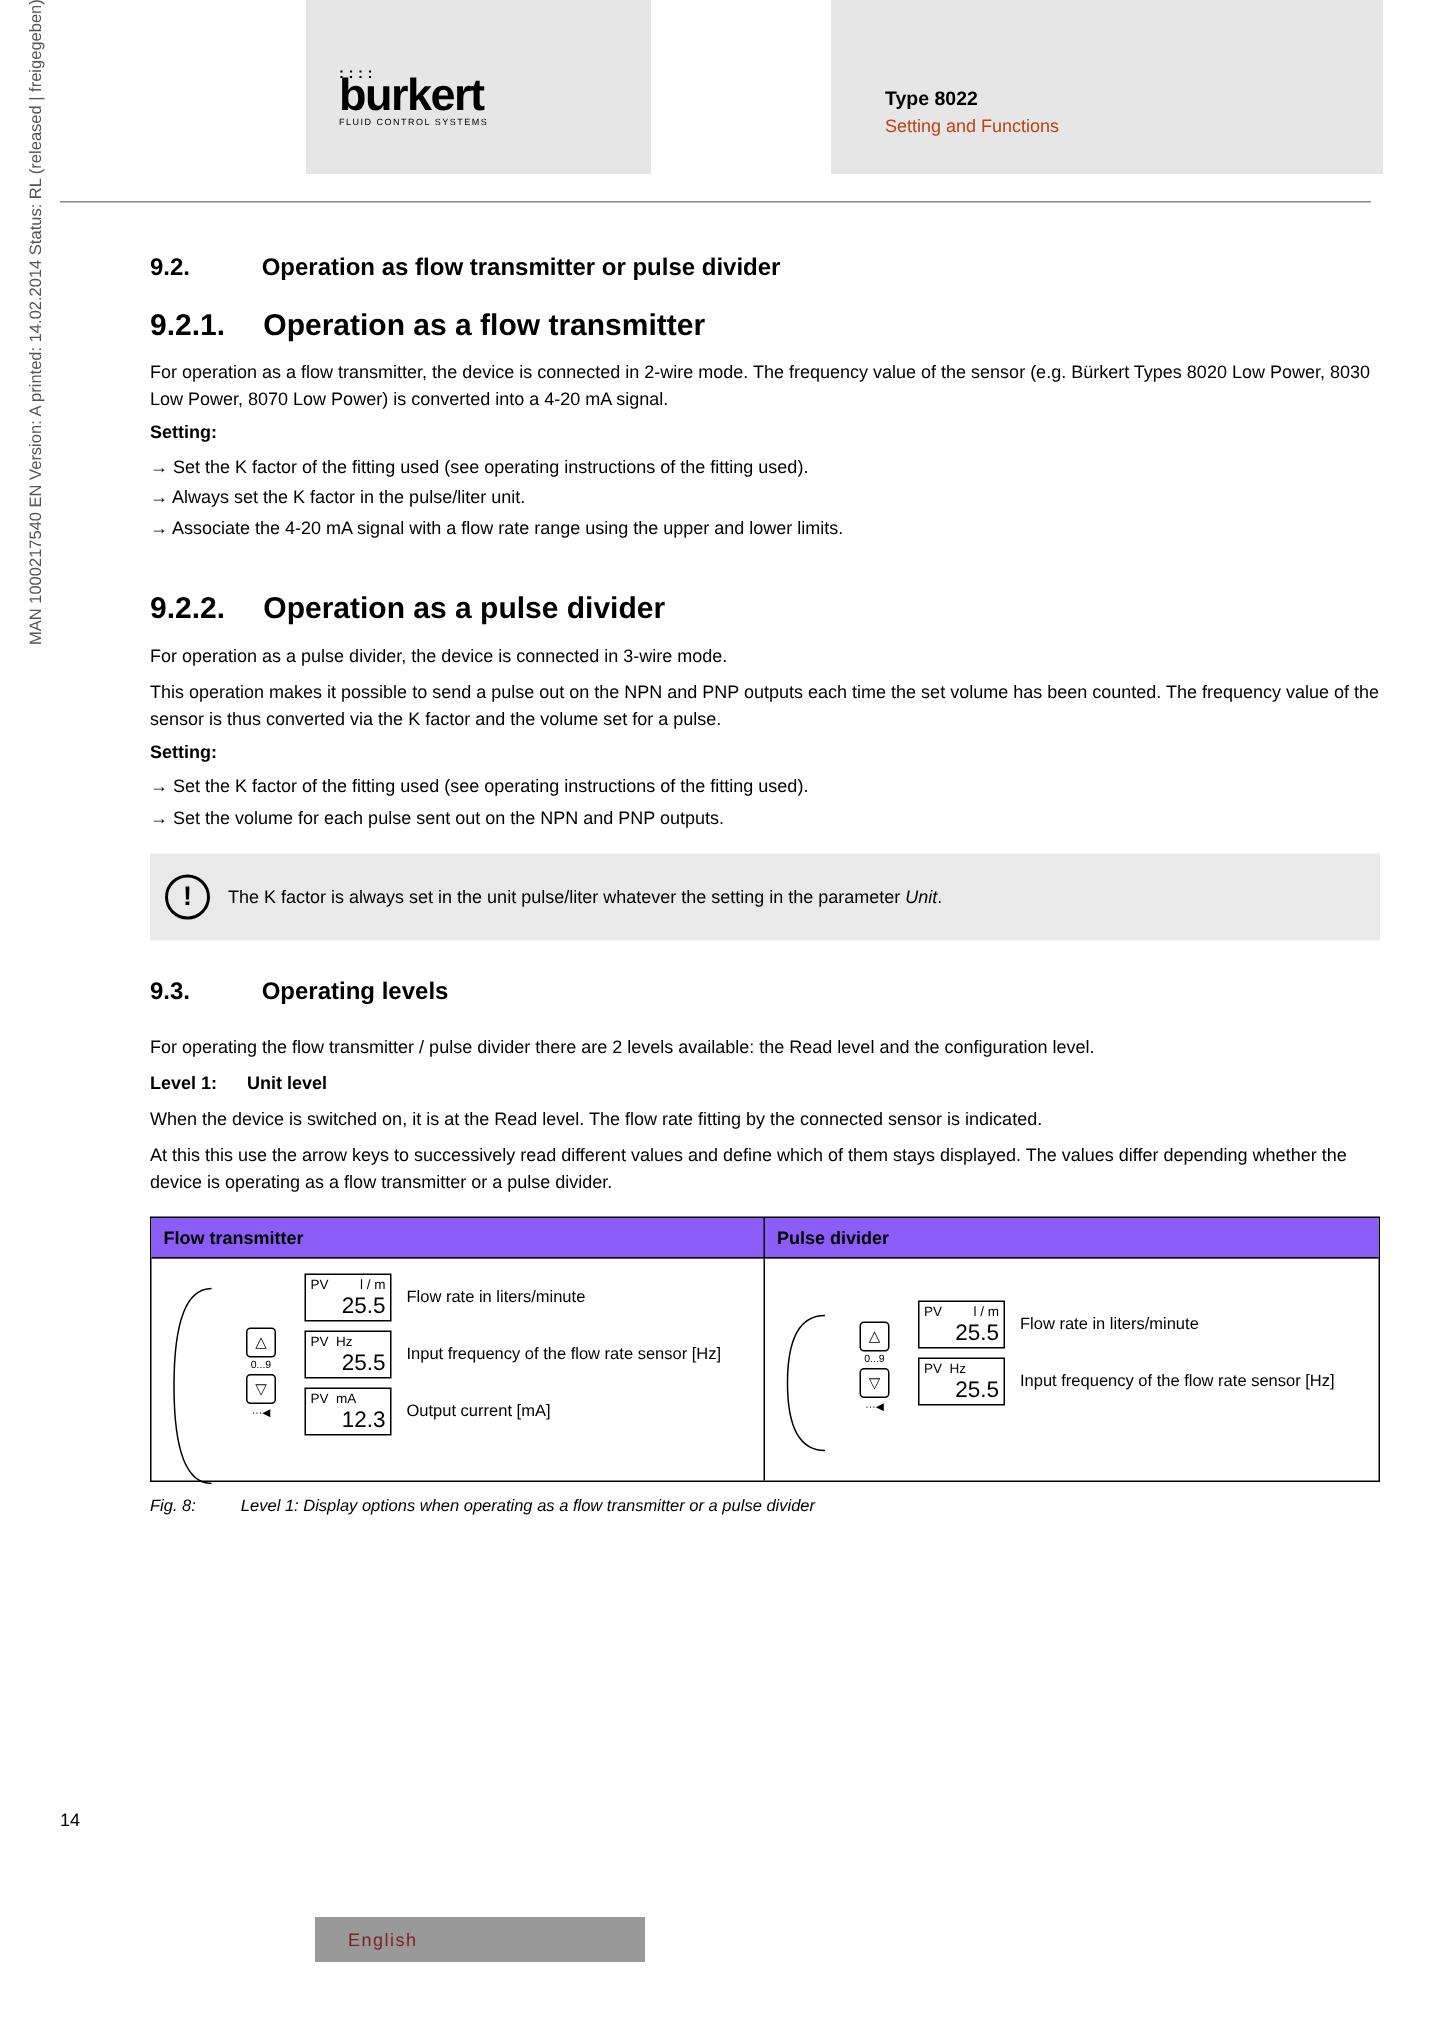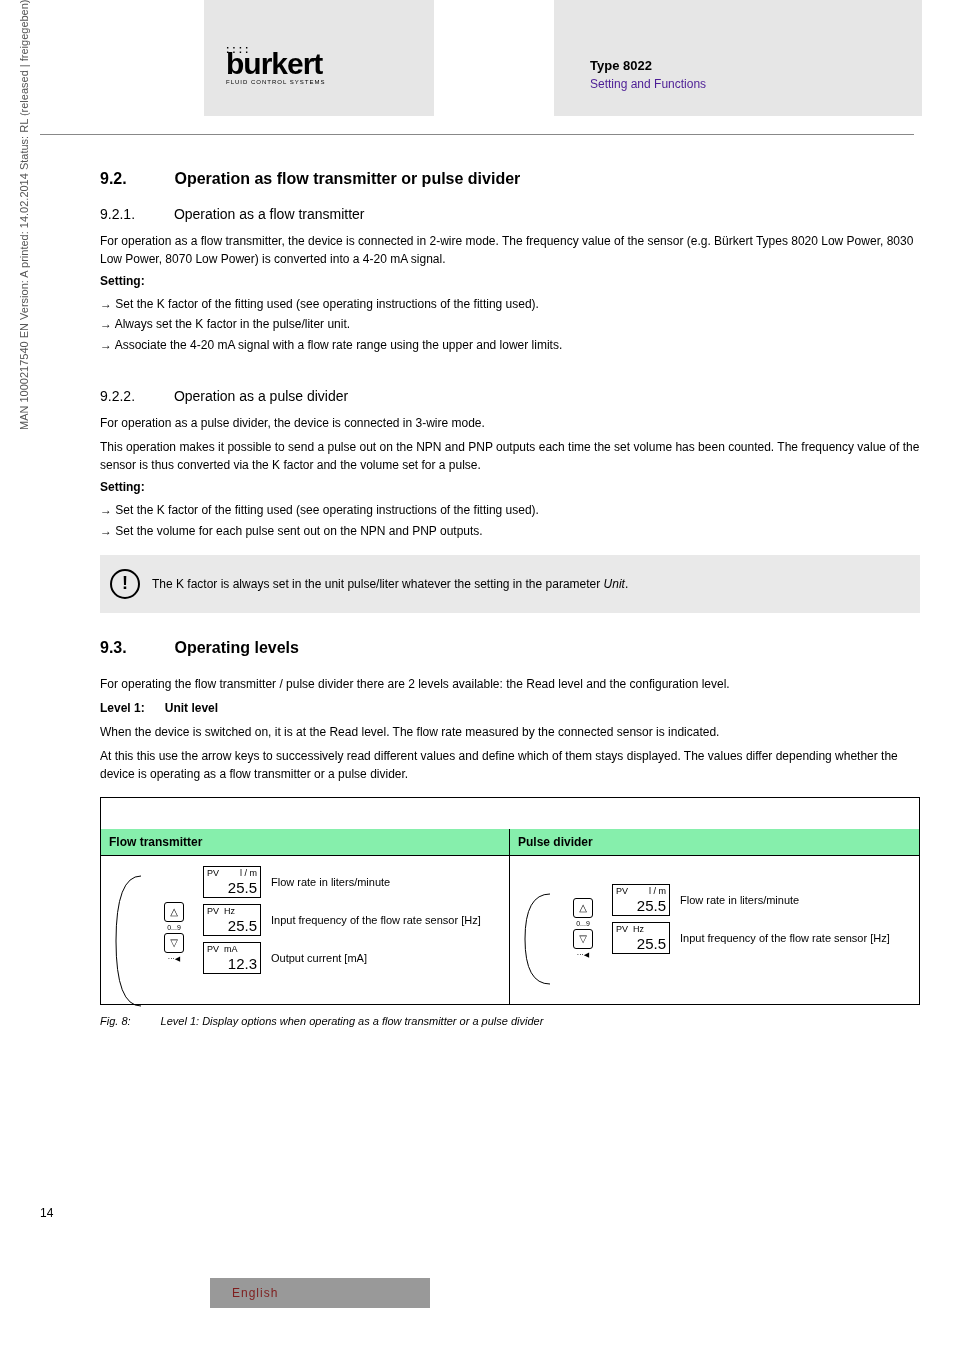--- a/index.html
+++ b/index.html
@@ -2,40 +2,40 @@
 <html><head>
 <meta charset="utf-8">
 <style>
   * { box-sizing: border-box; margin: 0; padding: 0; }
   html, body { width: 954px; height: 1350px; font-family: Arial, Helvetica, sans-serif; color: #000; background: #fff; }
   .page { position: relative; width: 954px; height: 1350px; }
   .topbar { position: absolute; top: 0; left: 0; right: 0; height: 116px; }
   .topbar .leftblock { position: absolute; left: 204px; top: 0; width: 230px; height: 116px; background: #e6e6e6; }
   .topbar .rightblock { position: absolute; left: 554px; top: 0; width: 368px; height: 116px; background: #e6e6e6; padding: 58px 0 0 36px; }
   .topbar .rightblock .type { font-weight: bold; font-size: 13px; color: #000; }
-  .topbar .rightblock .subtitle { font-size: 12px; color: #4c1d95; margin-top: 4px; }
+  .topbar .rightblock .subtitle { font-size: 12px; color: #c2410c; margin-top: 4px; }
   .logo { position: absolute; left: 226px; top: 44px; font-weight: bold; font-size: 30px; letter-spacing: -1px; color: #000; }
   .logo .dots { font-size: 10px; color: #000; letter-spacing: 3px; display:block; margin-bottom:-8px; }
   .logo .tag { display:block; font-size: 6px; letter-spacing: 1px; font-weight: normal; color:#000; margin-top:-2px; }
   .hr-top { position: absolute; left: 40px; right: 40px; top: 134px; height: 1px; background: #888; }
   .content { position: absolute; left: 100px; top: 160px; width: 820px; }
   h2.sec { font-size: 16px; font-weight: bold; margin-top: 10px; margin-bottom: 18px; }
   h2.sec .num { display: inline-block; width: 70px; }
-  h3.sub { font-size: 14px; font-weight: normal; margin-top: 10px; margin-bottom: 10px; }
+  h3.sub { font-size: 20px; font-weight: bold; margin-top: 10px; margin-bottom: 10px; }
   h3.sub .num { display: inline-block; width: 70px; }
   p.body { font-size: 12px; line-height: 1.5; margin-bottom: 6px; }
   p.setting { font-size: 12px; font-weight: bold; margin-top: 6px; margin-bottom: 6px; }
   p.arrow { font-size: 12px; line-height: 1.7; }
   p.arrow::before { content: "→ "; }
   .notebox { background: #e9e9e9; padding: 14px 10px 14px 10px; margin: 14px 0 26px 0; display: flex; align-items: center; gap: 12px; }
   .notebox .bang { width: 30px; height: 30px; border: 2px solid #000; border-radius: 50%; display:flex; align-items:center; justify-content:center; font-weight:bold; font-size:18px; }
   .notebox .text { font-size: 12px; }
   .notebox .text em { font-style: italic; }
   .tablewrap { border: 1px solid #000; margin-top: 14px; }
-  .tablewrap .hdrrow { display: flex; background: #86efac; border-bottom: 1px solid #000; margin-top: 31px; }
+  .tablewrap .hdrrow { display: flex; background: #8b5cf6; border-bottom: 1px solid #000; }
   .tablewrap .hdrrow > div { padding: 6px 8px; font-size: 12px; font-weight: bold; }
   .tablewrap .hdrrow > div:first-child { width: 50%; border-right: 1px solid #000; }
   .tablewrap .hdrrow > div:last-child { width: 50%; }
   .tablewrap .bodyrow { display: flex; }
   .tablewrap .bodyrow > div { width: 50%; padding: 10px; }
   .tablewrap .bodyrow > div:first-child { border-right: 1px solid #000; }
   .cell-inner { display:flex; gap: 12px; align-items: flex-start; }
   .keys { width: 34px; display:flex; flex-direction:column; align-items:center; justify-content:center; gap:2px; padding-top: 36px;}
   .keys .key { width: 20px; height: 20px; border: 1px solid #000; border-radius: 3px; display:flex; align-items:center; justify-content:center; font-size:10px; }
   .displays { display:flex; flex-direction:column; gap: 6px; }
@@ -108,21 +108,21 @@
     </div>
 
     <h2 class="sec">
       <span class="num">9.3.</span>
       <span>Operating levels</span>
     </h2>
     <p class="body">For operating the flow transmitter / pulse divider there are 2 levels available: the Read level and the configuration level.</p>
     <p class="body">
       <strong>Level 1:</strong>&nbsp;&nbsp;&nbsp;&nbsp;&nbsp;&nbsp;<strong>Unit level</strong>
     </p>
-    <p class="body">When the device is switched on, it is at the Read level. The flow rate measured by the connected sensor is indicated.</p>
+    <p class="body">When the device is switched on, it is at the Read level. The flow rate fitting by the connected sensor is indicated.</p>
     <p class="body">At this this use the arrow keys to successively read different values and define which of them stays displayed. The values differ depending whether the device is operating as a flow transmitter or a pulse divider.</p>
 
     <div class="tablewrap">
       <div class="hdrrow">
         <div>Flow transmitter</div>
         <div>Pulse divider</div>
       </div>
       <div class="bodyrow">
 
         <div>

